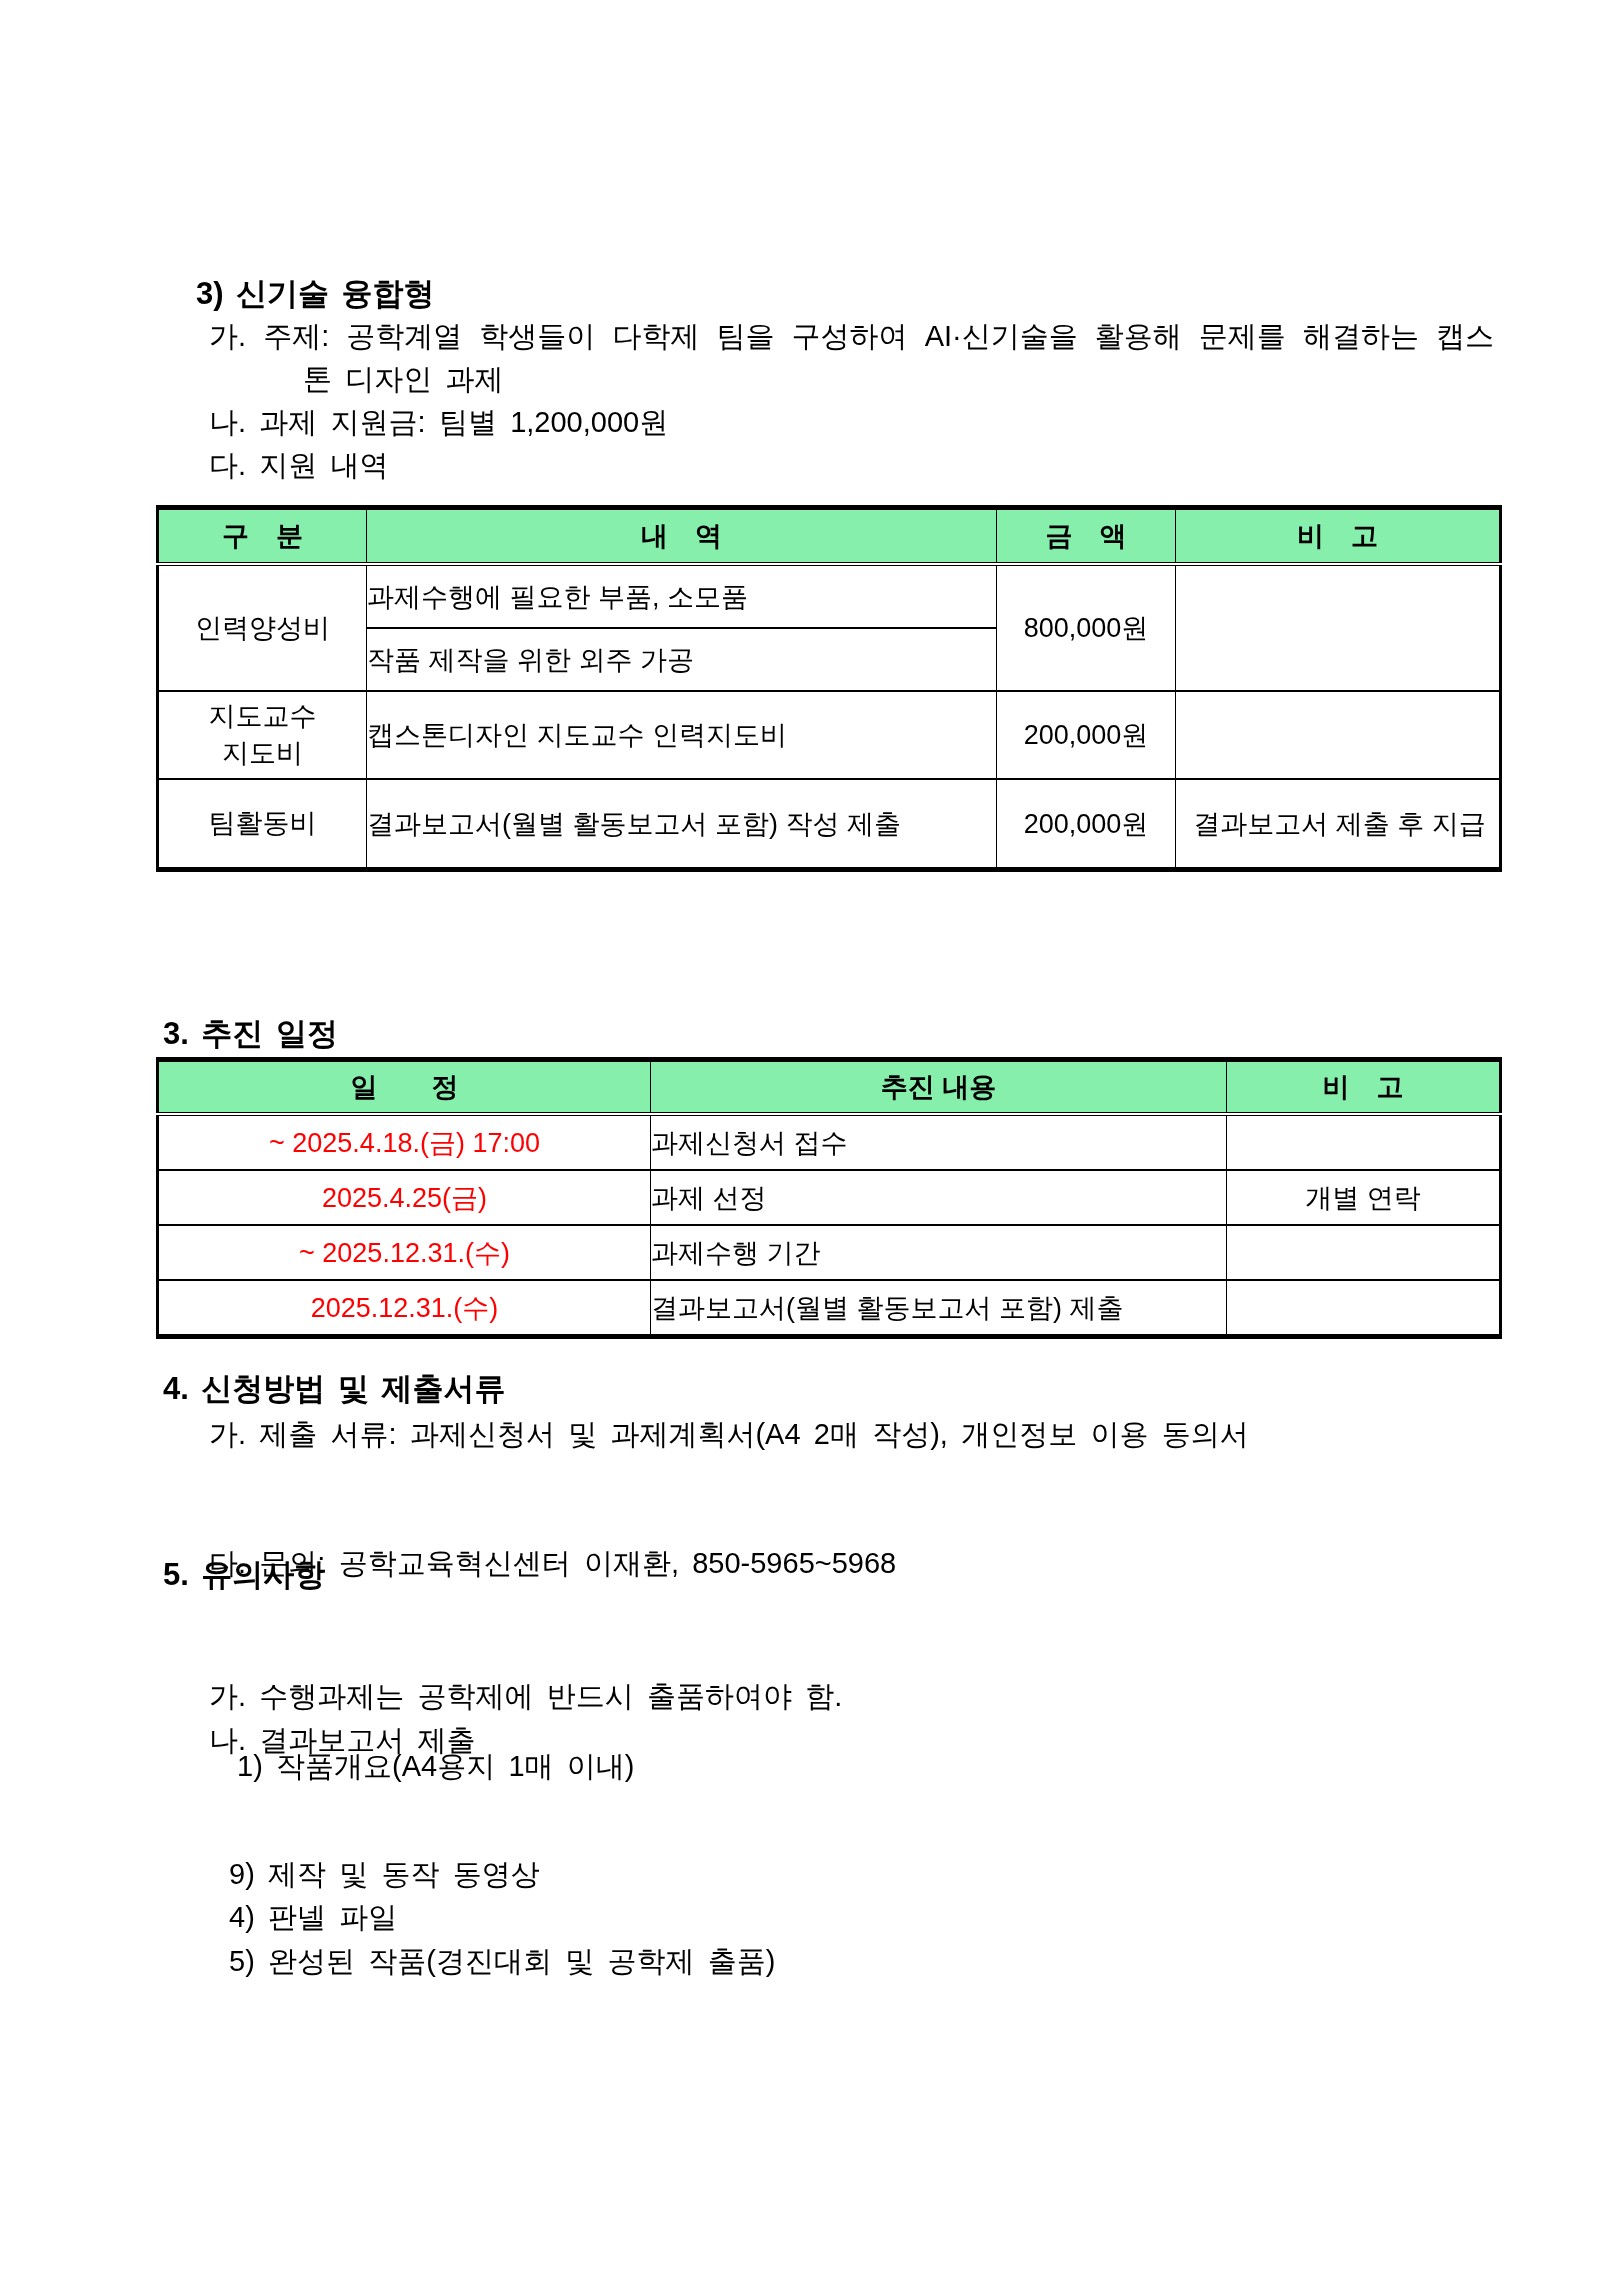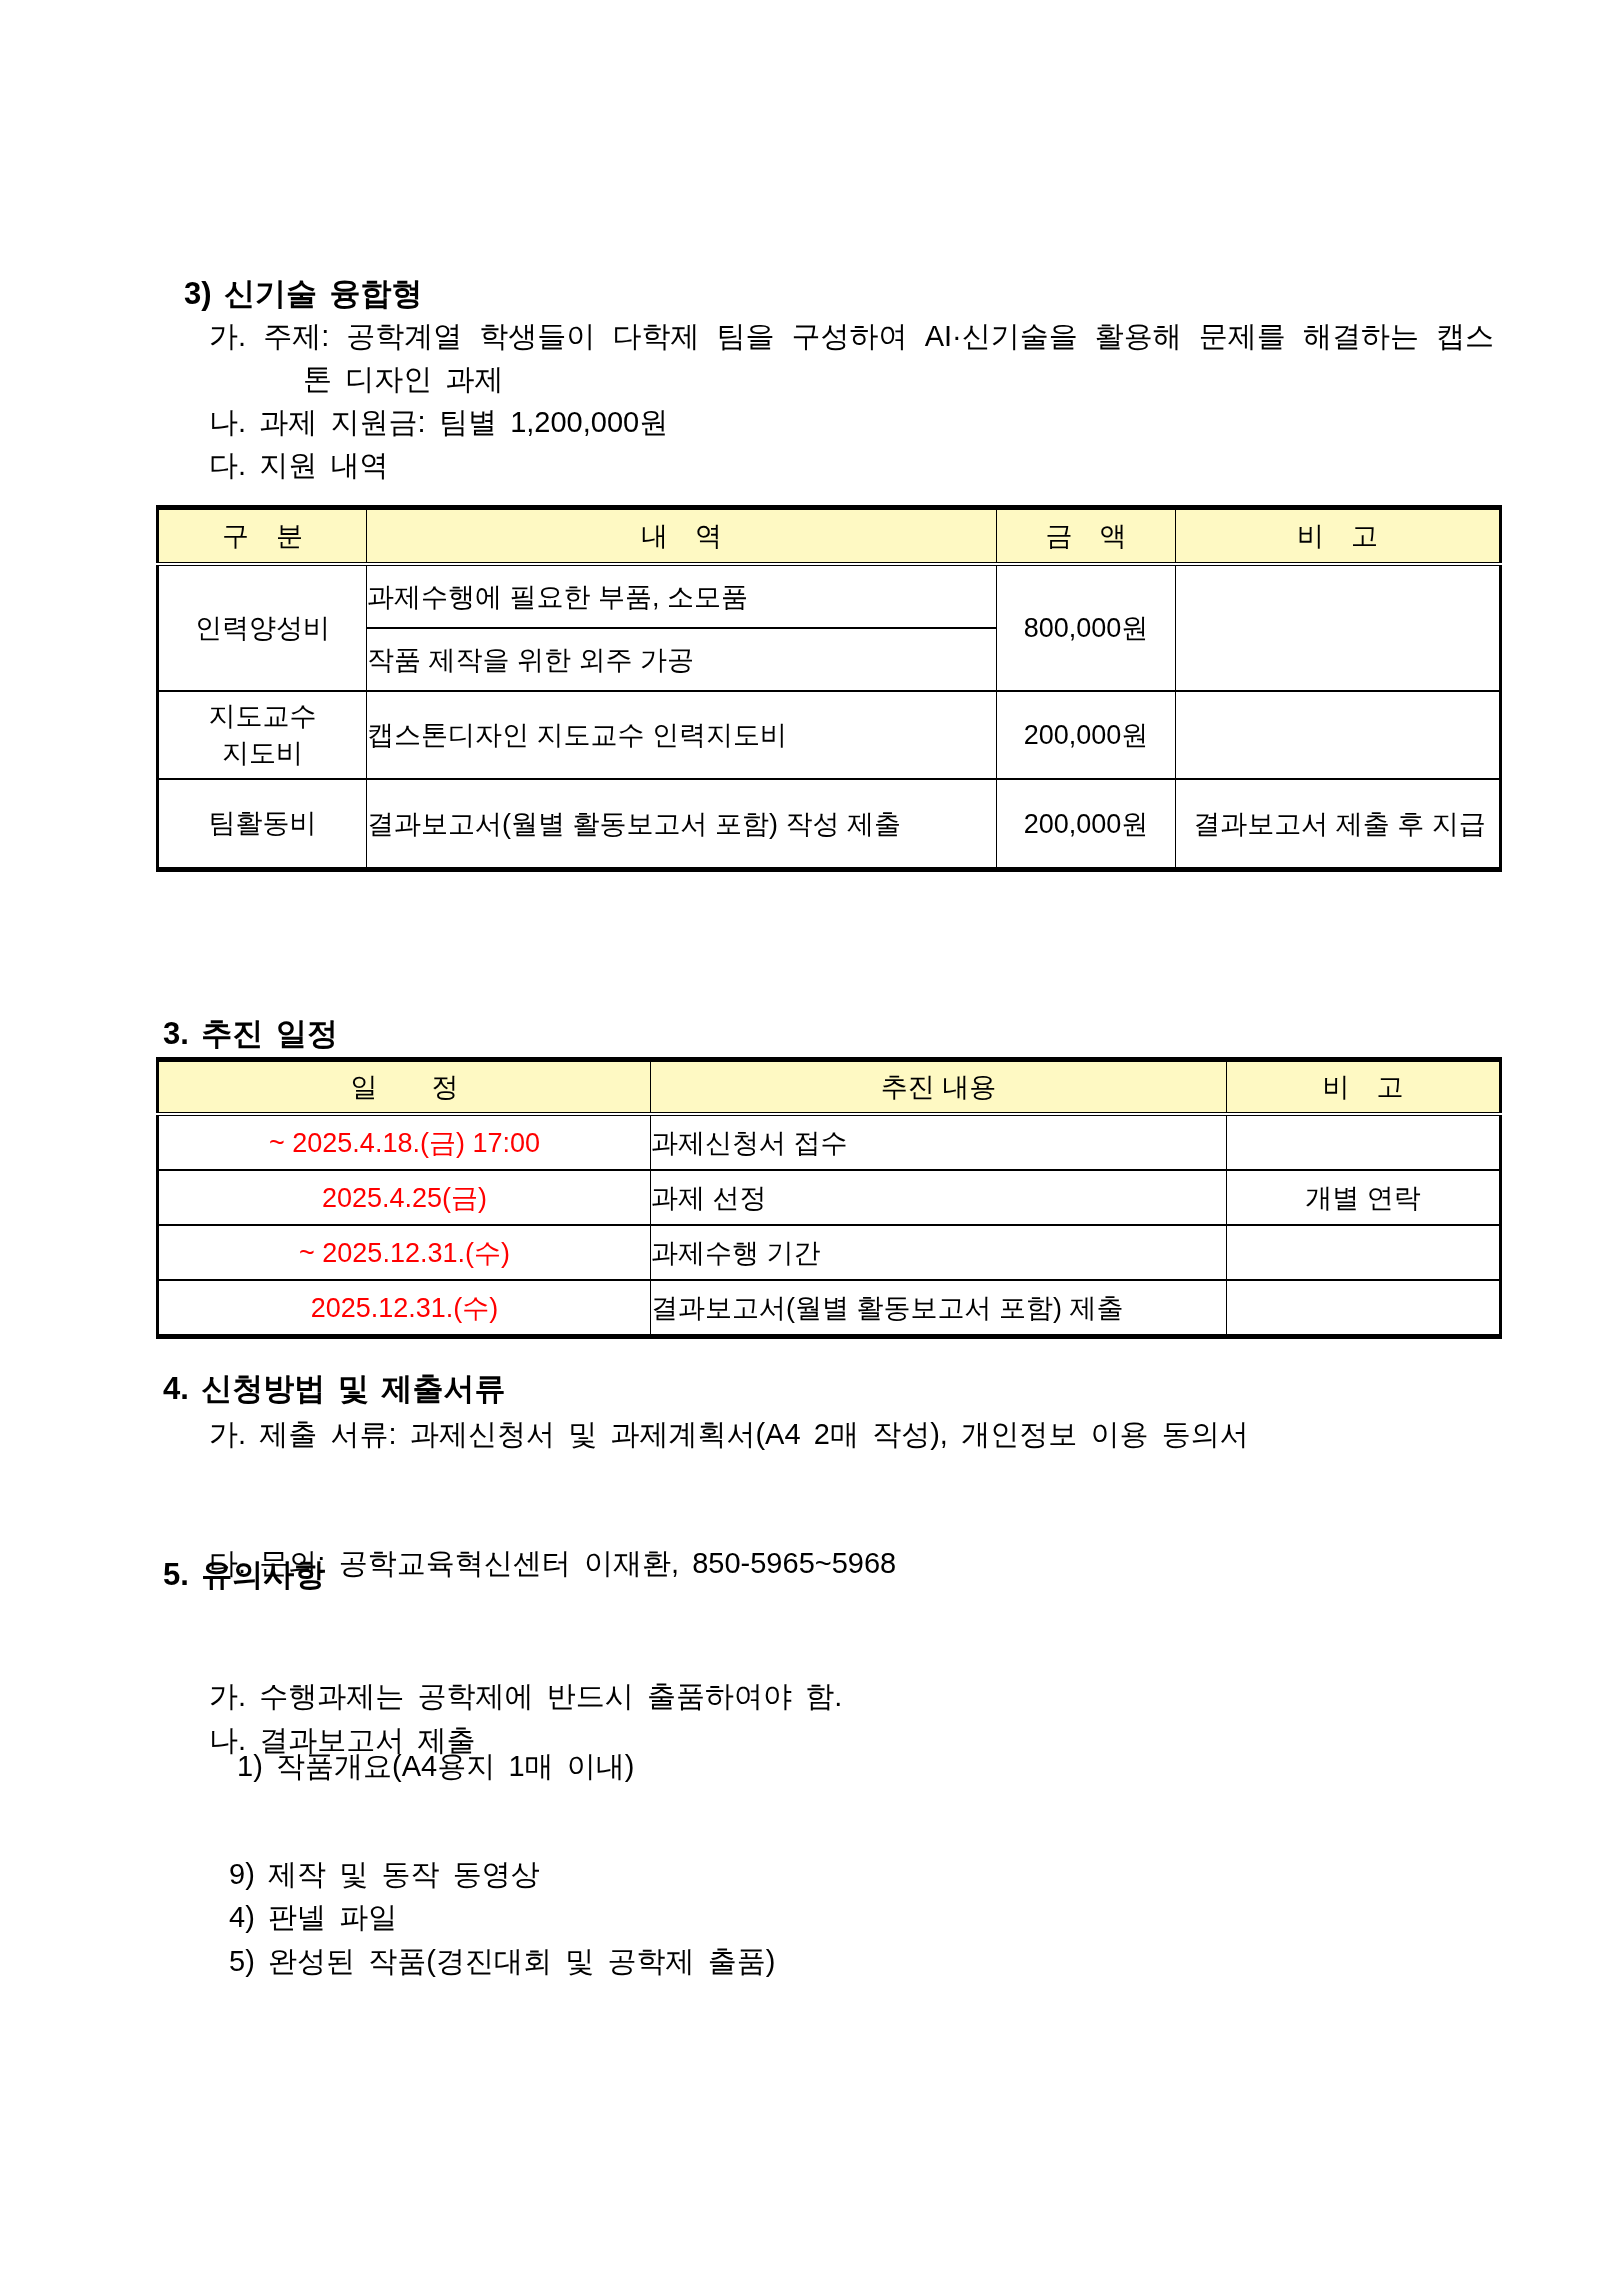--- a/index.html
+++ b/index.html
@@ -34,42 +34,42 @@
     table-layout: fixed;
     width: 1343px;
     font-size: 27px;
   }
   table.doc-table th, table.doc-table td {
     overflow: hidden;
     vertical-align: middle;
     padding: 0;
   }
   table.doc-table th {
-    background: #fef9c3;
-    font-weight: normal;
+    background: #86efac;
+    font-weight: bold;
     text-align: center;
     white-space: pre;
     border-bottom: 4.6px double #000;
   }
   table.doc-table td { border-top: 2px solid #000; }
   .v { border-left: 1.3px solid #000; }
   table.doc-table { border: 3.3px solid #000; border-top-width: 5.9px; border-bottom-width: 5.9px; }
   td.cat { text-align: center; white-space: pre-line; line-height: 37px; }
   td.detail { text-align: left; padding-left: 18px; white-space: pre; }
   td.amount { text-align: center; white-space: pre; }
   td.note { text-align: center; white-space: pre; }
   td.gray-top { border-top: 1.3px solid #8C8C8C; }
   td.date { text-align: center; color: #FF0000; white-space: pre; }
 </style>
 </head>
 <body>
 
 <div class="page">
 
-  <div class="abs heading" style="left:184px; top:272px;">3) 신기술 융합형</div>
+  <div class="abs heading" style="left:196px; top:272px;">3) 신기술 융합형</div>
 
   <div class="abs line justify-line" style="left:209px; top:315px; width:1285px;">가. 주제: 공학계열 학생들이 다학제 팀을 구성하여 AI·신기술을 활용해 문제를 해결하는 캡스</div>
 
   <div class="abs line" style="left:303px; top:358px;">톤 디자인 과제</div>
 
   <div class="abs line" style="left:209px; top:401px;">나. 과제 지원금: 팀별 1,200,000원</div>
 
   <div class="abs line" style="left:209px; top:444px;">다. 지원 내역</div>
 
   <div class="abs" style="left:156px; top:505px;">

